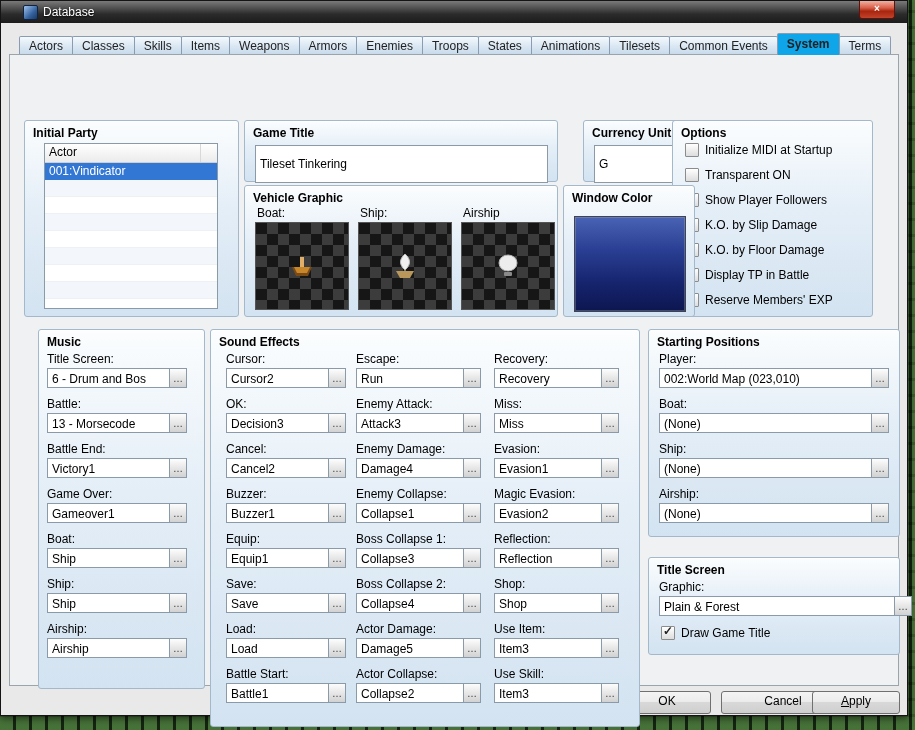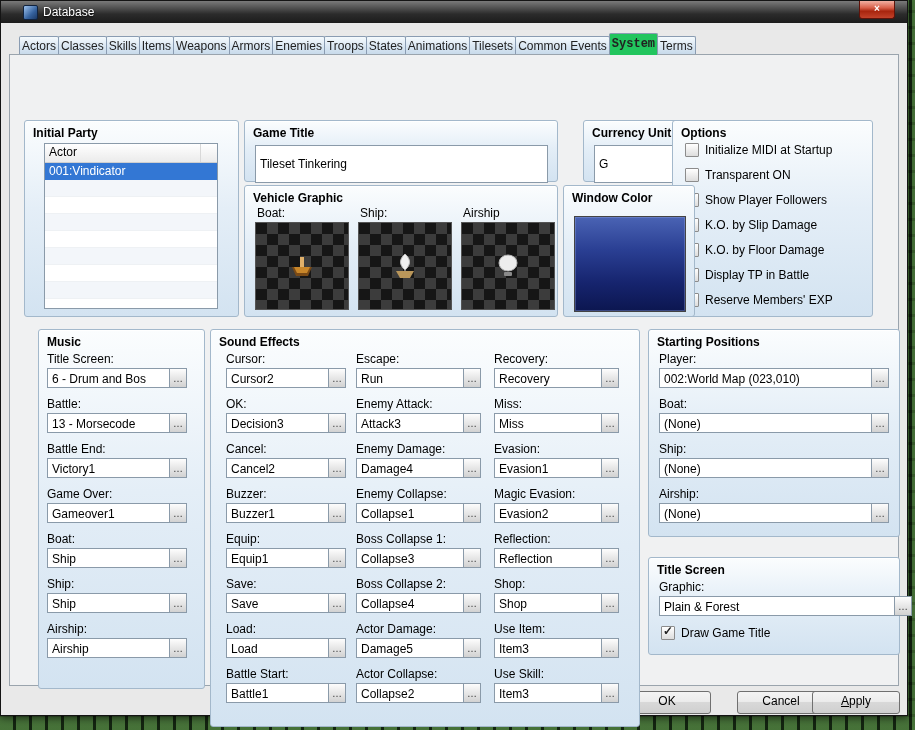--- a/index.html
+++ b/index.html
@@ -18,25 +18,25 @@
   .title-icon{width:13px;height:13px;margin:0 5px 0 6px;border-radius:2px;
     background:linear-gradient(135deg,#9fc4ef,#35629e 60%,#1c3a66);border:1px solid #10233f;}
   .title-text{color:#fff;font-size:12px;text-shadow:0 1px 2px #000;}
   .close-btn{position:absolute;right:12px;top:0;width:34px;height:17px;
     background:linear-gradient(#f2b0a2,#d9604a 40%,#a8250e 60%,#c2422a);
     border:1px solid #5f130a;border-top:none;border-radius:0 0 3px 3px;
     color:#fff;font-size:10px;font-weight:bold;text-align:center;line-height:15px;}
 
   
   .tabbar{position:absolute;left:18px;top:34px;height:20px;display:flex;align-items:flex-end;}
-  .tab{height:18px;line-height:18px;padding:0 2px;margin-right:-1px;
+  .tab{height:18px;line-height:18px;padding:0 9px;margin-right:-1px;
     background:linear-gradient(#f5fafd,#dde9f4 45%,#c6d9ea);
     border:1px solid #8a9cb2;border-bottom:none;border-radius:2px 2px 0 0;
     color:#222;white-space:nowrap;position:relative;}
-  .tab.selected{height:21px;line-height:21px;background:#22c55e;font-weight:bold;z-index:6;font-family:Liberation Mono, monospace;}
+  .tab.selected{height:21px;line-height:21px;background:#0ea5e9;font-weight:bold;z-index:6;}
 
   .content{position:absolute;left:8px;top:53px;width:888px;height:630px;
     background:#f0f1f2;border:1px solid #9aa4ad;z-index:1;}
 
   
   .gb{position:absolute;border:1px solid #a3b8cb;border-radius:3px;
     background:linear-gradient(to bottom,#fbfdfe,#e4eef7 45%,#d3e3f1);
     box-shadow:inset 0 1px 0 rgba(255,255,255,.85);}
   .gb-title{font-weight:bold;padding:5px 0 0 8px;height:16px;}
 
@@ -102,21 +102,21 @@
     border:1px solid #444;
     background:linear-gradient(to bottom,#4a63b4 0%,#2a3f93 35%,#16246e 70%,#0c1650 100%);
     box-shadow:inset 0 0 0 1px rgba(150,170,230,.35);}
 
   
   .btn{position:absolute;top:690px;width:86px;height:21px;border:1px solid #707070;border-radius:3px;
     background:linear-gradient(#f4f4f4,#ececec 45%,#d8d8d8 50%,#cfcfcf);
     text-align:center;}
   .btn span{display:block;line-height:19px;}
   #btn-ok{left:622px;}
-  #btn-cancel{left:736px;}
+  #btn-cancel{left:720px;padding-left:18px;}
   #btn-apply{left:811px;}
   #btn-apply span::first-letter{text-decoration:underline;}
 </style>
 </head>
 <body>
 
 <div class="window">
 
   <div class="titlebar">
     <div class="title-icon"></div>

